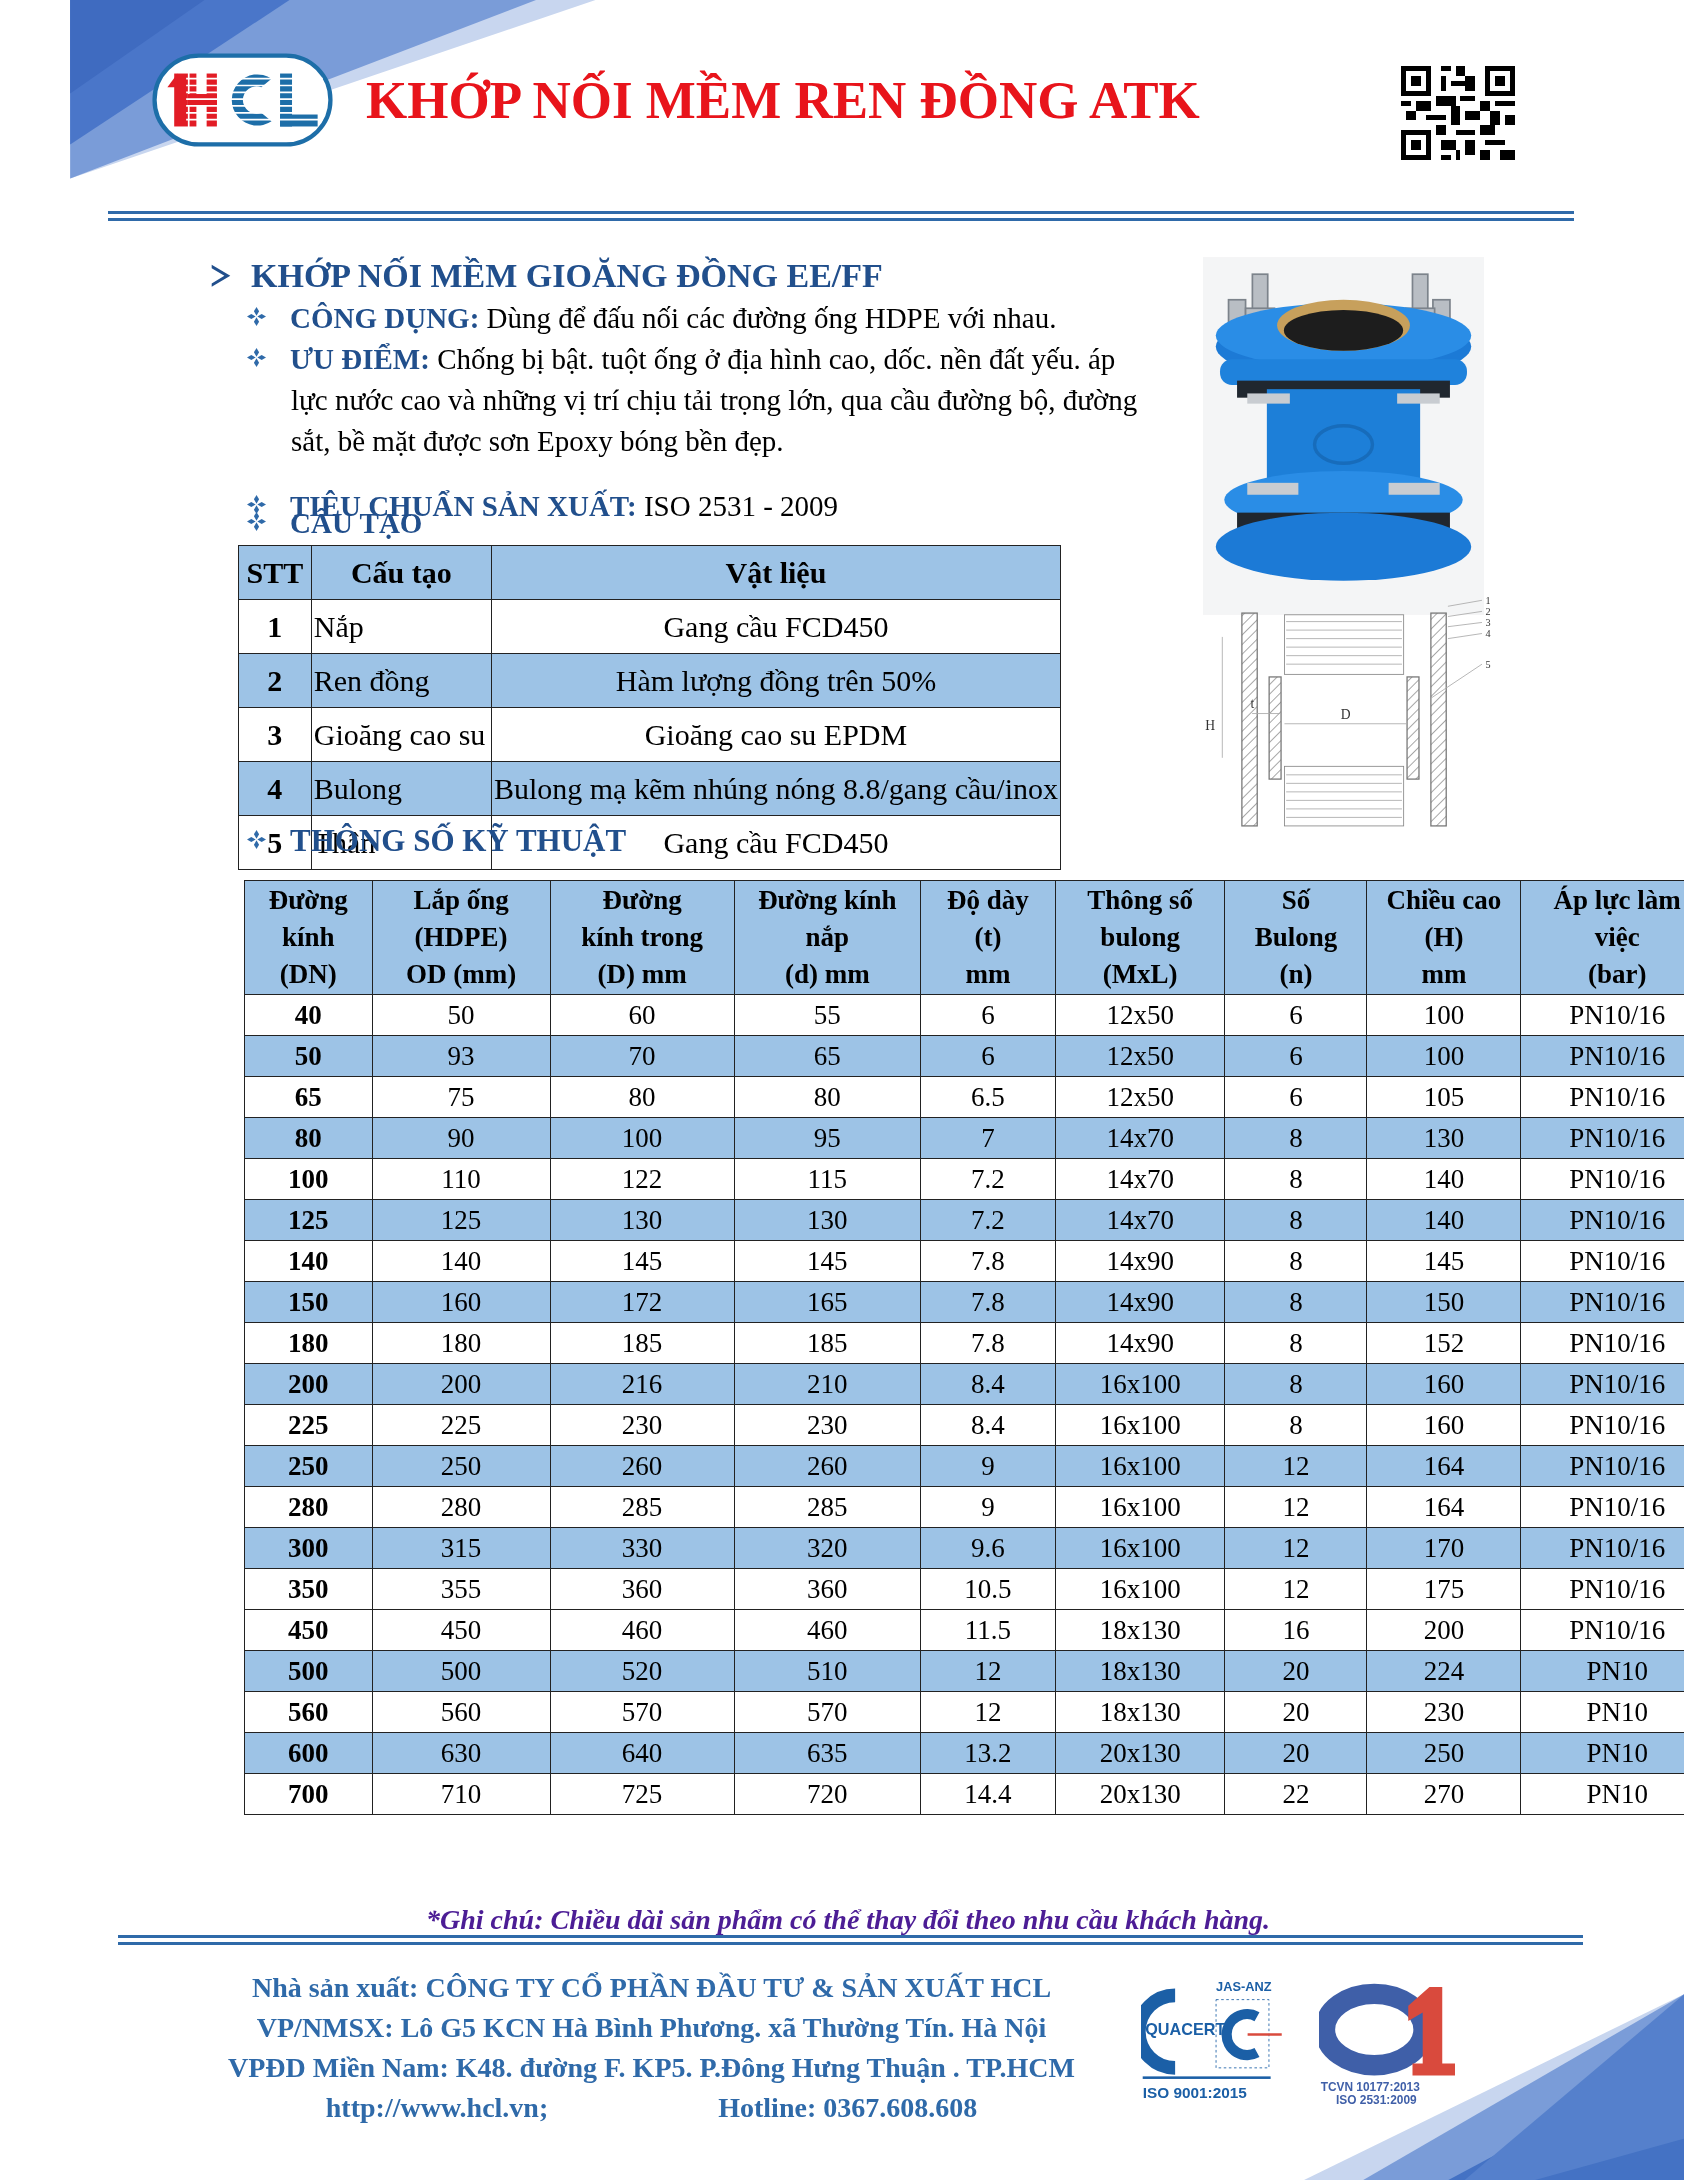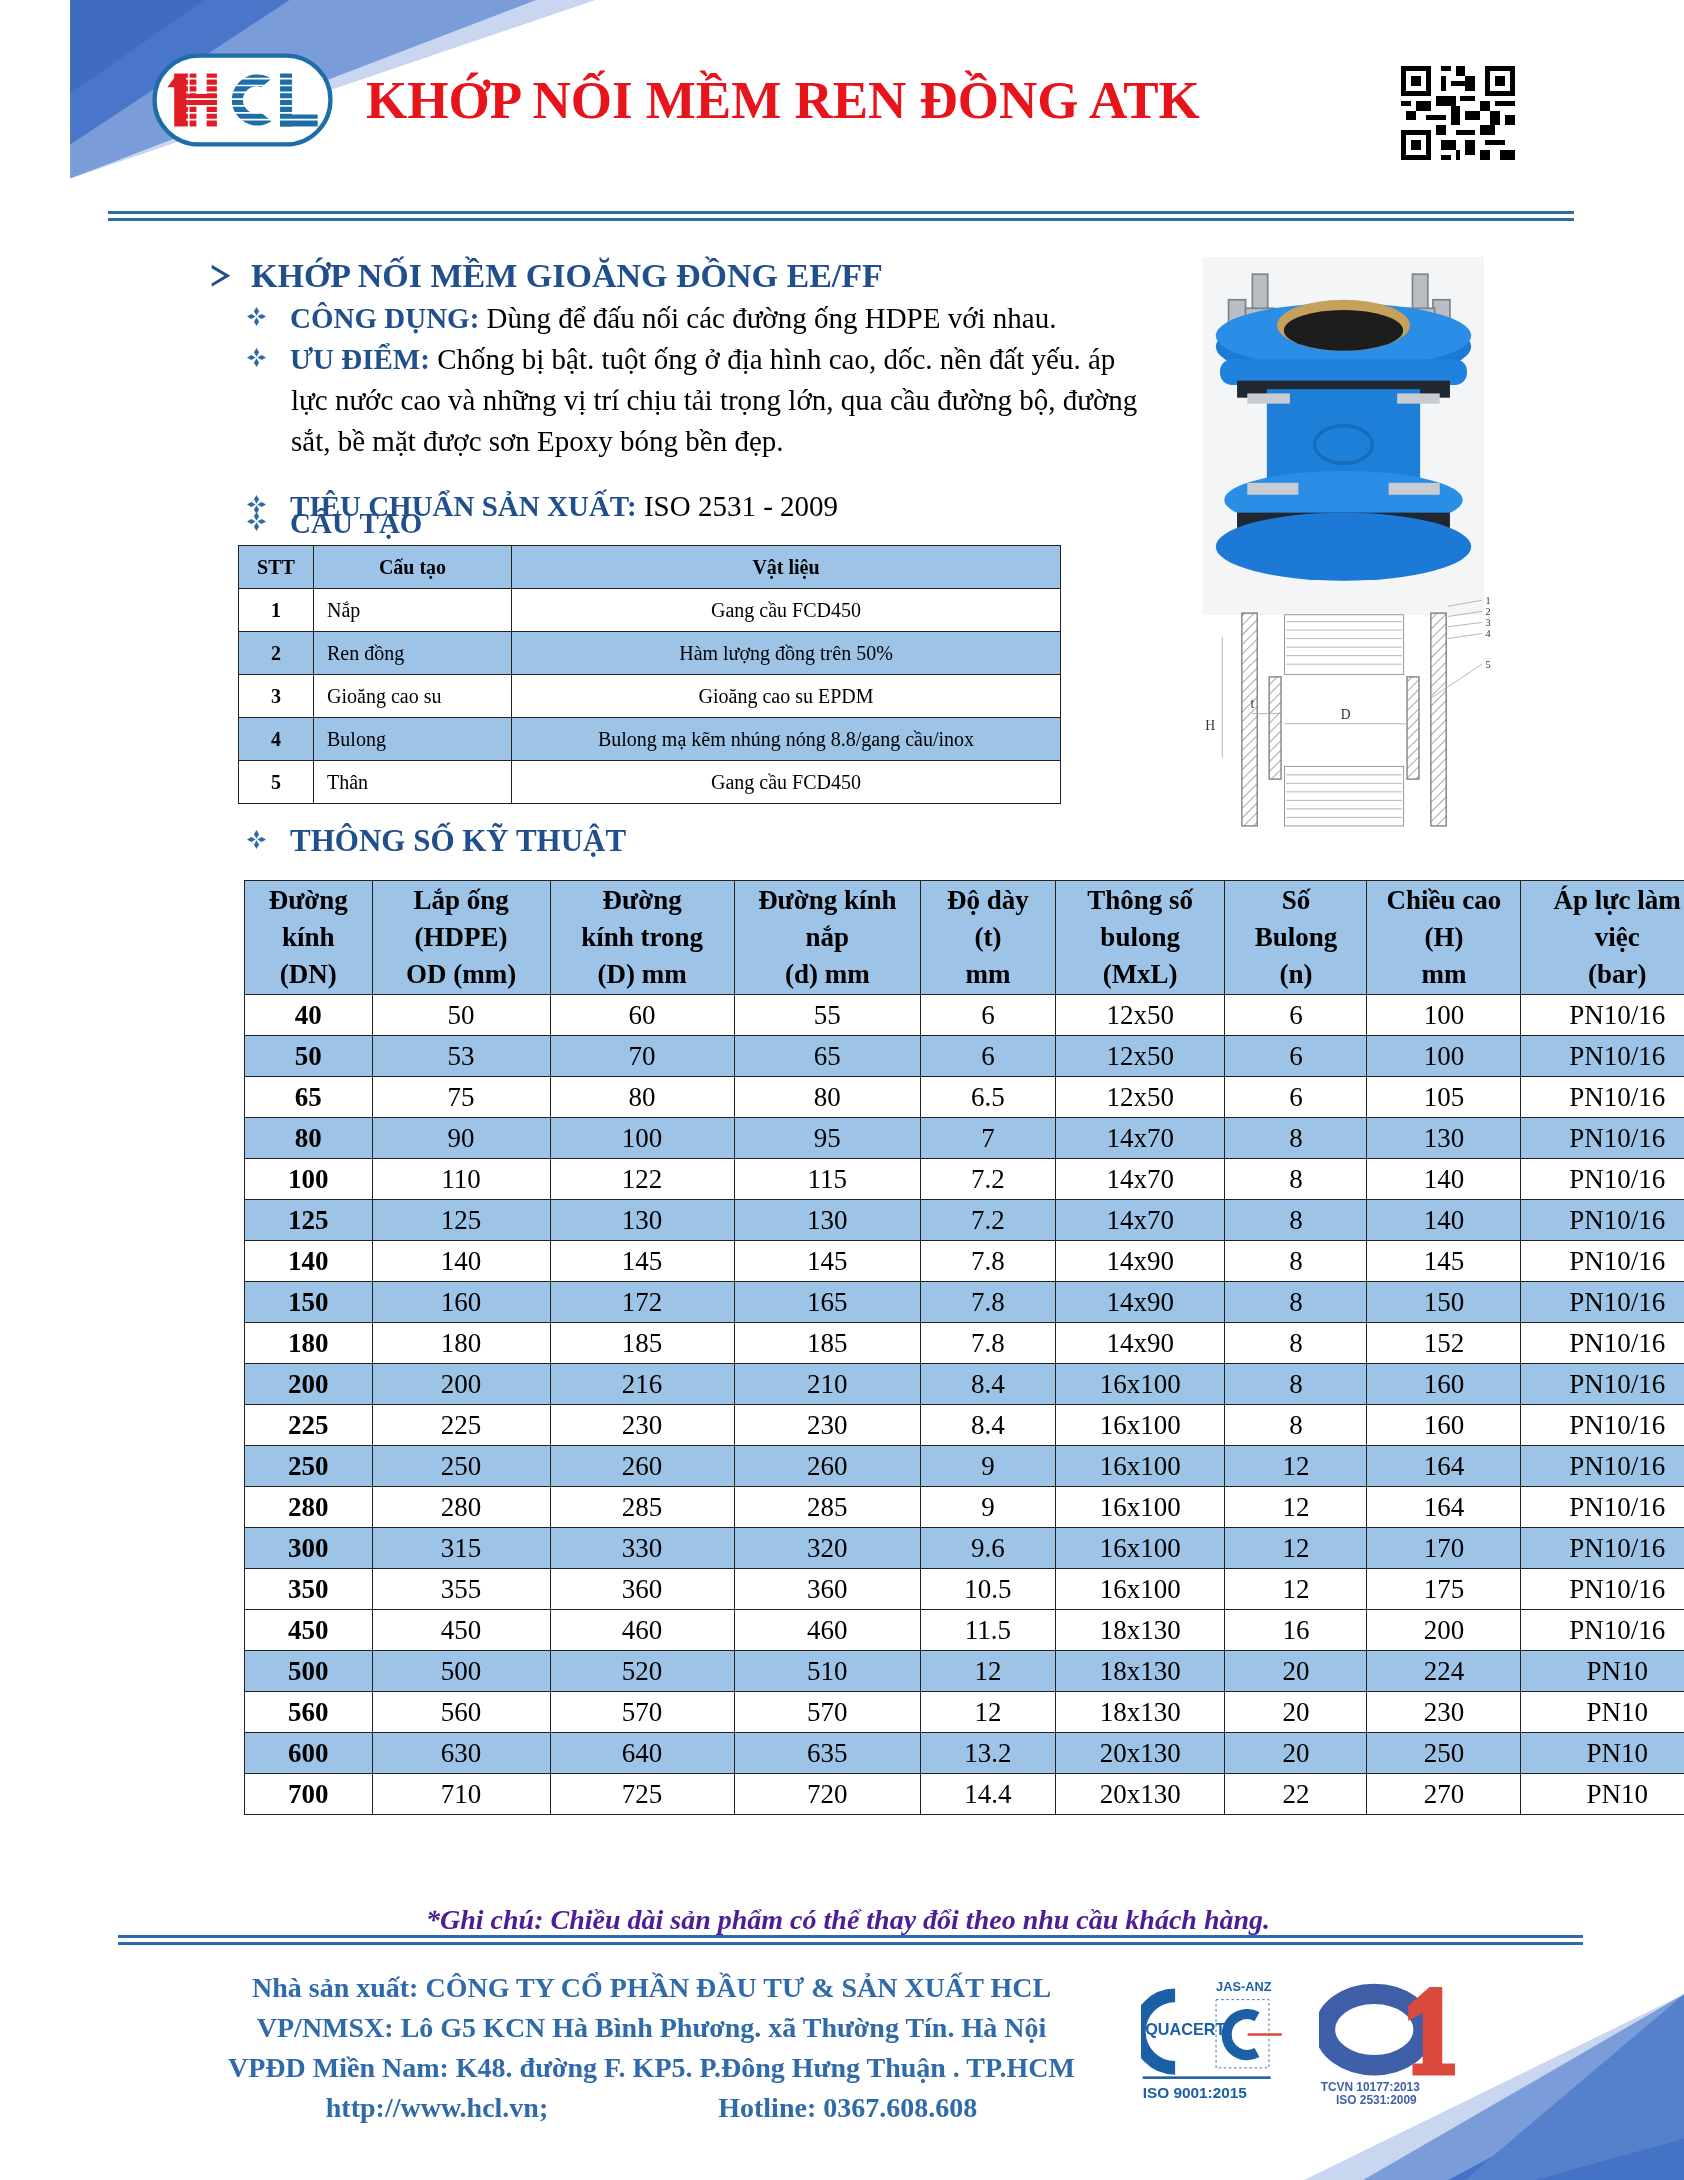--- a/index.html
+++ b/index.html
@@ -28,21 +28,21 @@
   .section-heading .arrow { display: inline-block; width: 22px; height: 25.6px; margin-right: 19px; vertical-align: -1.7px; }
 
   .bullet { position: absolute; left: 247px; font-size: 29px; line-height: 41px; white-space: nowrap; }
   .bullet .dia { display: inline-block; width: 19px; height: 19px; margin-right: 24px; vertical-align: 1.7px; }
   .bullet .label { color: #214f8c; font-weight: bold; }
   .para { position: absolute; left: 291px; width: 899px; font-size: 29px; line-height: 41px; }
 
   
   table { border-collapse: collapse; }
   .struct { position: absolute; left: 238px; top: 545px; width: 823px; }
-  .struct td, .struct th { border: 1.7px solid #222; font-size: 20px; height: 43px; padding: 0 13px; }
+  .struct td, .struct th { border: 1.7px solid #222; font-size: 30px; height: 54px; padding: 0 2px; }
   .struct th { background: #9dc3e6; font-weight: bold; text-align: center; }
   .struct tr.alt td { background: #9dc3e6; }
   .struct td.c0 { width: 75px; text-align: center; font-weight: bold; }
   .struct td.c1 { width: 198px; text-align: left; }
   .struct td.c2 { text-align: center; white-space: nowrap; margin-top: 20px; }
 
   
   .product { position: absolute; left: 1203px; top: 257px; width: 281px; height: 358px; background: #f6f6f6; }
   .drawing { position: absolute; left: 1184px; top: 596px; width: 315px; height: 247px; }
 
@@ -406,21 +406,21 @@
         <td>60</td>
         <td>55</td>
         <td>6</td>
         <td>12x50</td>
         <td>6</td>
         <td>100</td>
         <td>PN10/16</td>
       </tr>
       <tr class="alt">
         <td class="dn">50</td>
-        <td>53</td>
+        <td>93</td>
         <td>70</td>
         <td>65</td>
         <td>6</td>
         <td>12x50</td>
         <td>6</td>
         <td>100</td>
         <td>PN10/16</td>
       </tr>
       <tr>
         <td class="dn">65</td>

